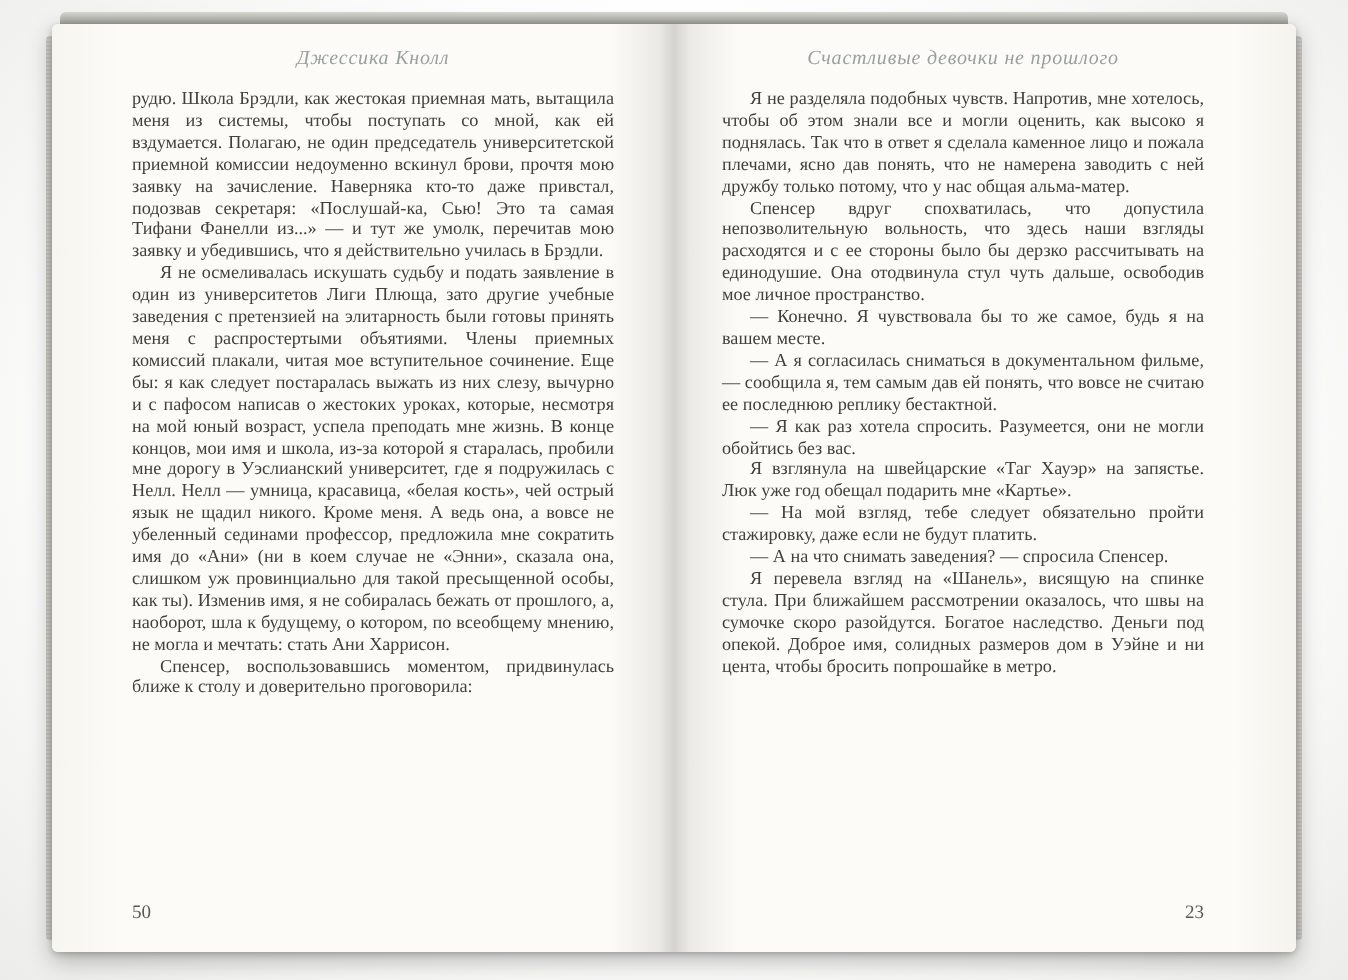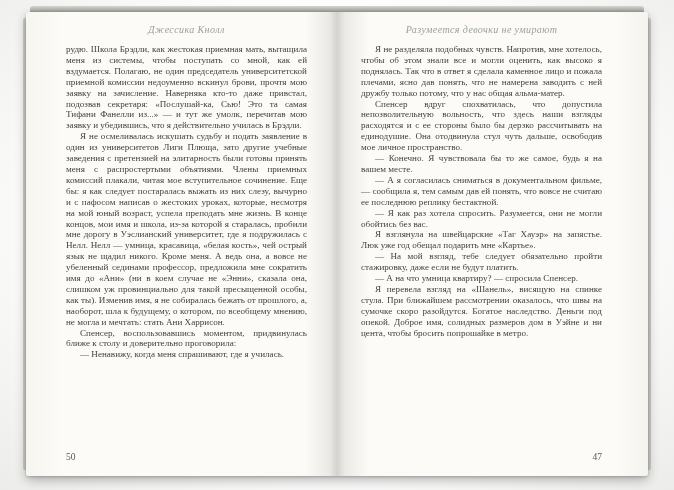--- a/index.html
+++ b/index.html
@@ -63,35 +63,34 @@
     <div class="book-top-edge"></div>
     <div class="left-edge-pages"></div>
     <div class="right-edge-pages"></div>
     <div class="spread">
       <div class="page left">
         <div class="running-head">Джессика Кнолл</div>
         <div class="text-block" id="left-paragraphs">
             <p class="para">рудю. Школа Брэдли, как жестокая приемная мать, вытащила меня из системы, чтобы поступать со мной, как ей вздумается. Полагаю, не один председатель университетской приемной комиссии недоуменно вскинул брови, прочтя мою заявку на зачисление. Наверняка кто-то даже привстал, подозвав секретаря: «Послушай-ка, Сью! Это та самая Тифани Фанелли из...» — и тут же умолк, перечитав мою заявку и убедившись, что я действительно училась в Брэдли.</p>
             <p class="para indent">Я не осмеливалась искушать судьбу и подать заявление в один из университетов Лиги Плюща, зато другие учебные заведения с претензией на элитарность были готовы принять меня с распростертыми объятиями. Члены приемных комиссий плакали, читая мое вступительное сочинение. Еще бы: я как следует постаралась выжать из них слезу, вычурно и с пафосом написав о жестоких уроках, которые, несмотря на мой юный возраст, успела преподать мне жизнь. В конце концов, мои имя и школа, из-за которой я старалась, пробили мне дорогу в Уэслианский университет, где я подружилась с Нелл. Нелл — умница, красавица, «белая кость», чей острый язык не щадил никого. Кроме меня. А ведь она, а вовсе не убеленный сединами профессор, предложила мне сократить имя до «Ани» (ни в коем случае не «Энни», сказала она, слишком уж провинциально для такой пресыщенной особы, как ты). Изменив имя, я не собиралась бежать от прошлого, а, наоборот, шла к будущему, о котором, по всеобщему мнению, не могла и мечтать: стать Ани Харрисон.</p>
             <p class="para indent">Спенсер, воспользовавшись моментом, придвинулась ближе к столу и доверительно проговорила:</p>
-            <p class="para indent">— Ненавижу, когда меня спрашивают, где я училась.</p>
           </div>
         <div class="page-number">50</div>
       </div>
       <div class="page right">
-        <div class="running-head">Разумеется девочки не умирают</div>
+        <div class="running-head">Счастливые девочки не прошлого</div>
         <div class="text-block" id="right-paragraphs">
             <p class="para indent">Я не разделяла подобных чувств. Напротив, мне хотелось, чтобы об этом знали все и могли оценить, как высоко я поднялась. Так что в ответ я сделала каменное лицо и пожала плечами, ясно дав понять, что не намерена заводить с ней дружбу только потому, что у нас общая альма-матер.</p>
             <p class="para indent">Спенсер вдруг спохватилась, что допустила непозволительную вольность, что здесь наши взгляды расходятся и с ее стороны было бы дерзко рассчитывать на единодушие. Она отодвинула стул чуть дальше, освободив мое личное пространство.</p>
             <p class="para indent">— Конечно. Я чувствовала бы то же самое, будь я на вашем месте.</p>
             <p class="para indent">— А я согласилась сниматься в документальном фильме, — сообщила я, тем самым дав ей понять, что вовсе не считаю ее последнюю реплику бестактной.</p>
             <p class="para indent">— Я как раз хотела спросить. Разумеется, они не могли обойтись без вас.</p>
             <p class="para indent">Я взглянула на швейцарские «Таг Хауэр» на запястье. Люк уже год обещал подарить мне «Картье».</p>
             <p class="para indent">— На мой взгляд, тебе следует обязательно пройти стажировку, даже если не будут платить.</p>
-            <p class="para indent">— А на что умница квартиру? — спросила Спенсер.</p>
+            <p class="para indent">— А на что снимать заведения? — спросила Спенсер.</p>
             <p class="para indent">Я перевела взгляд на «Шанель», висящую на спинке стула. При ближайшем рассмотрении оказалось, что швы на сумочке скоро разойдутся. Богатое наследство. Деньги под опекой. Доброе имя, солидных размеров дом в Уэйне и ни цента, чтобы бросить попрошайке в метро.</p>
           </div>
-        <div class="page-number">47</div>
+        <div class="page-number">23</div>
       </div>
       <div class="gutter-shadow"></div>
     </div>
   </div>
 </div>
 
 </body></html>

